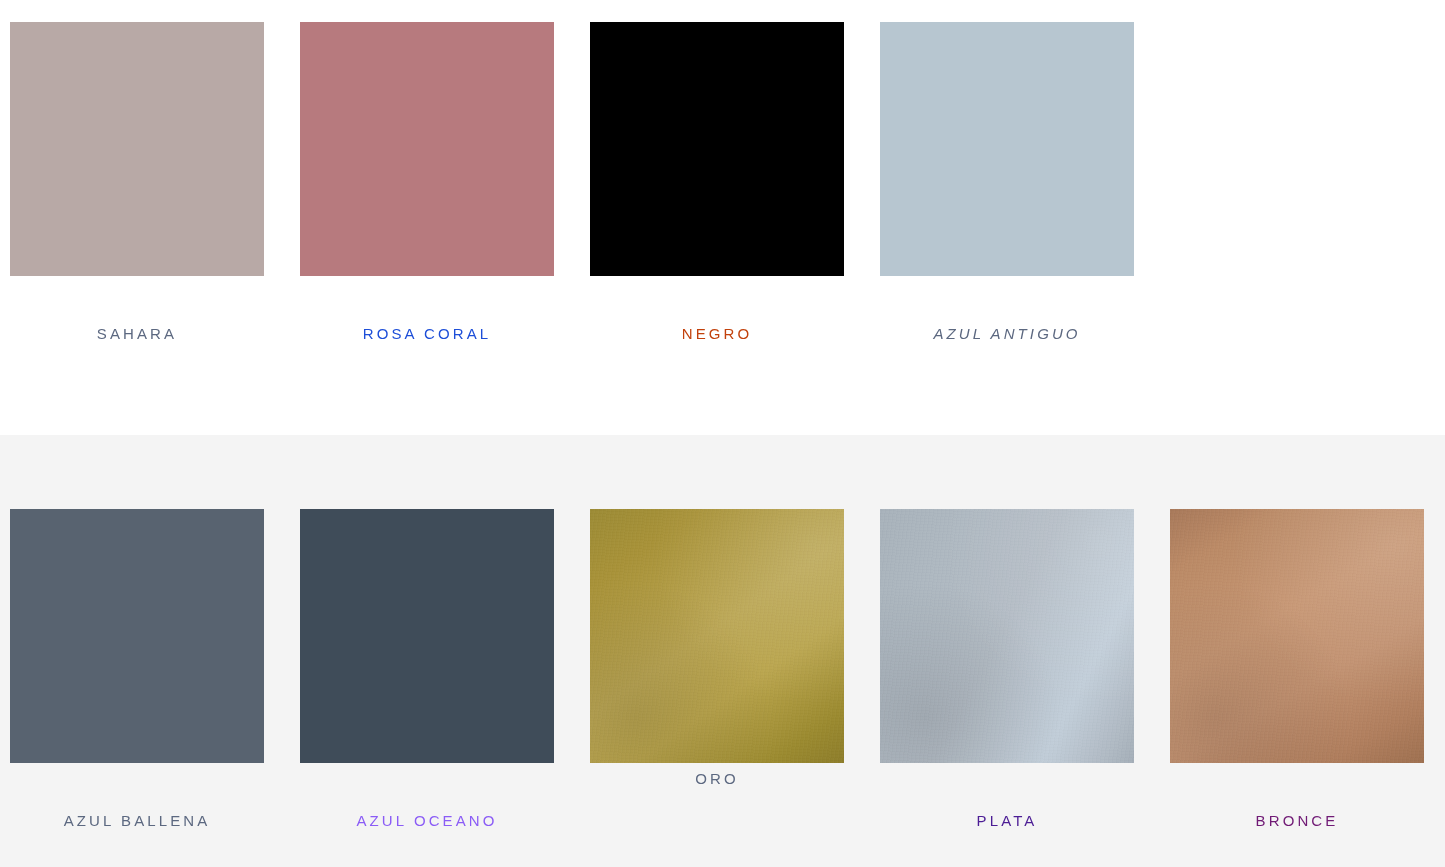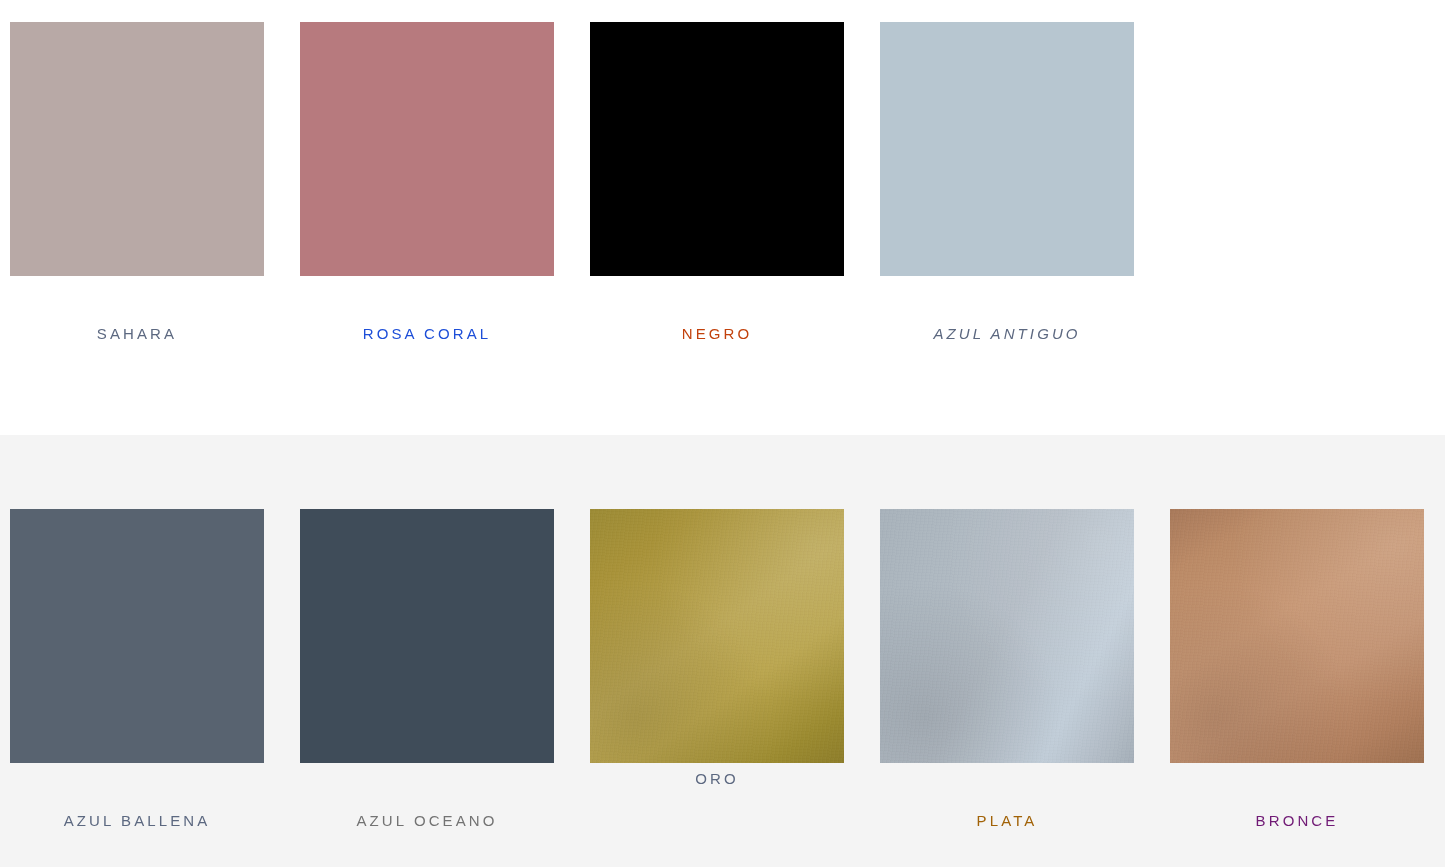--- a/index.html
+++ b/index.html
@@ -143,31 +143,31 @@
   <section class="swatch-section section-gray" style="background: rgb(244, 244, 244);">
     <div class="swatch-grid">
 
       <div class="swatch-card">
         <div class="swatch-chip" id="chip-1-0" style="background: rgb(88, 99, 112);"></div>
         <div class="swatch-label" style="color: rgb(92, 104, 128);">AZUL BALLENA</div>
       </div>
 
       <div class="swatch-card">
         <div class="swatch-chip" id="chip-1-1" style="background: rgb(63, 76, 89);"></div>
-        <div class="swatch-label" style="color: #737373;">AZUL OCEANO</div>
+        <div class="swatch-label" style="color: #8b5cf6;">AZUL OCEANO</div>
       </div>
 
       <div class="swatch-card">
         <div class="swatch-chip metallic" id="chip-1-2" style="background: linear-gradient(145deg, rgb(156, 139, 53) 0%, rgb(168, 146, 56) 18%, rgb(187, 166, 83) 48%, rgb(185, 164, 76) 66%, rgb(155, 138, 47) 88%, rgb(141, 125, 42) 100%);"></div>
         <div class="swatch-label" style="color: rgb(92, 104, 128); margin-top: 8px;">ORO</div>
       </div>
 
       <div class="swatch-card">
         <div class="swatch-chip metallic" id="chip-1-3" style="background: linear-gradient(118deg, rgb(168, 178, 187) 0%, rgb(174, 184, 193) 22%, rgb(179, 188, 197) 48%, rgb(194, 206, 217) 76%, rgb(176, 186, 196) 92%, rgb(164, 174, 184) 100%);"></div>
-        <div class="swatch-label" style="color: #a16207;">PLATA</div>
+        <div class="swatch-label" style="color: #4c1d95;">PLATA</div>
       </div>
 
       <div class="swatch-card">
         <div class="swatch-chip metallic" id="chip-1-4" style="background: linear-gradient(150deg, rgb(168, 121, 90) 0%, rgb(187, 138, 102) 16%, rgb(199, 150, 115) 42%, rgb(194, 145, 112) 64%, rgb(176, 126, 93) 86%, rgb(158, 112, 80) 100%);"></div>
         <div class="swatch-label" style="color: #701a75;">BRONCE</div>
       </div>
 
     </div>
   </section>
 

